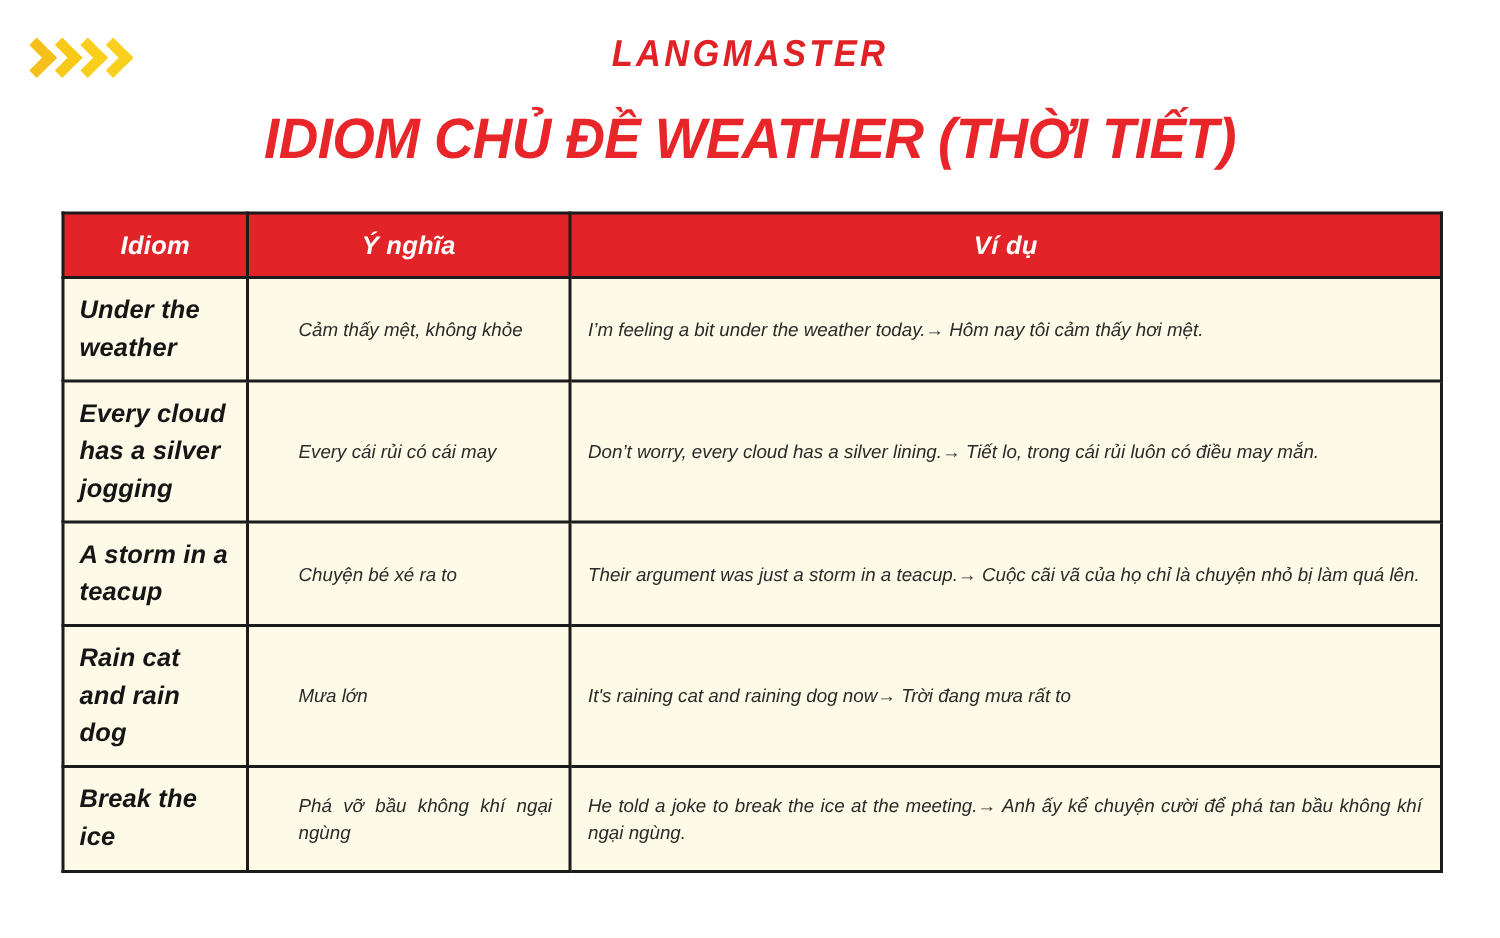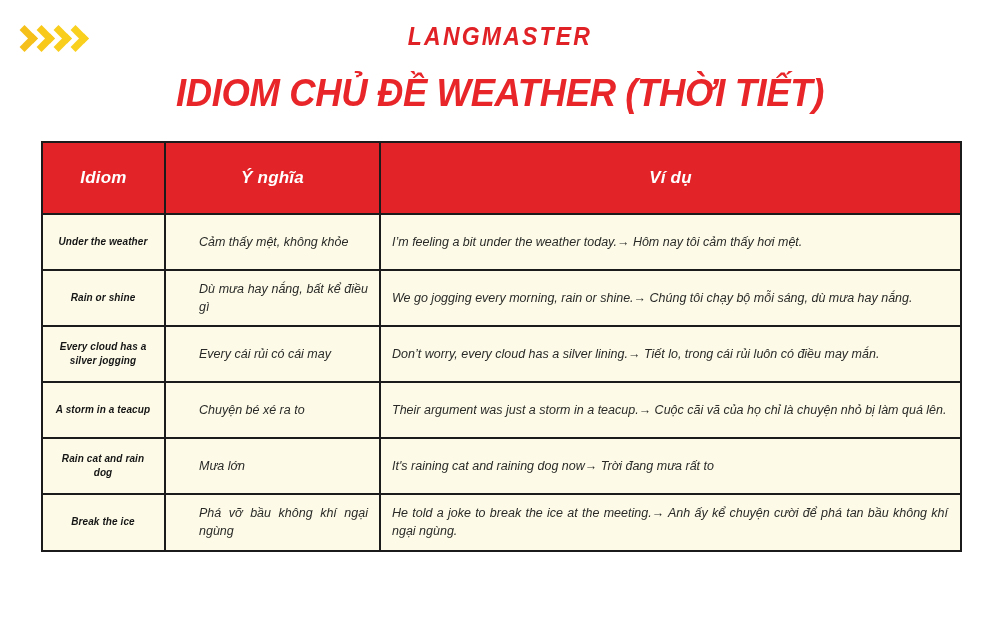--- a/index.html
+++ b/index.html
@@ -96,44 +96,43 @@
     border: 2px solid #1b1b1b;
     vertical-align: middle;
   }
 
   thead th {
     background: #E22328;
     color: #ffffff;
     font-weight: bold;
     font-size: 17px;
     text-align: center;
-    height: 72px;
+    height: 43px;
     padding: 4px 6px;
     letter-spacing: 0.2px;
   }
 
   col.c-idiom   { width: 123px; }
   col.c-meaning { width: 215px; }
   col.c-example { width: 581px; }
 
   tbody td {
     background: #FDFBE8;
     padding: 9px 11px;
     color: #20201e;
     font-size: 12.5px;
     line-height: 1.45;
     height: 56px;
   }
   td.idiom {
     font-weight: bold;
-    font-size: 10px;
+    font-size: 17px;
     color: #151515;
     padding-left: 10px;
     letter-spacing: 0.1px;
-    text-align: center;
   }
   td.meaning {
     text-align: justify;
     text-justify: inter-word;
     font-size: 12.5px;
     color: #2a2a28;
     padding-left: 33px;
   }
   td.example {
     text-align: justify;
@@ -173,25 +172,20 @@
           <th>Ví dụ</th>
         </tr>
       </thead>
       <tbody>
         <tr>
           <td class="idiom">Under the weather</td>
           <td class="meaning">Cảm thấy mệt, không khỏe</td>
           <td class="example">I’m feeling a bit under the weather today.→ Hôm nay tôi cảm thấy hơi mệt.</td>
         </tr>
         <tr>
-          <td class="idiom">Rain or shine</td>
-          <td class="meaning">Dù mưa hay nắng, bất kể điều gì</td>
-          <td class="example">We go jogging every morning, rain or shine.→ Chúng tôi chạy bộ mỗi sáng, dù mưa hay nắng.</td>
-        </tr>
-        <tr>
           <td class="idiom">Every cloud has a silver jogging</td>
           <td class="meaning">Every cái rủi có cái may</td>
           <td class="example">Don’t worry, every cloud has a silver lining.→ Tiết lo, trong cái rủi luôn có điều may mắn.</td>
         </tr>
         <tr>
           <td class="idiom">A storm in a teacup</td>
           <td class="meaning">Chuyện bé xé ra to</td>
           <td class="example">Their argument was just a storm in a teacup.→ Cuộc cãi vã của họ chỉ là chuyện nhỏ bị làm quá lên.</td>
         </tr>
         <tr>

